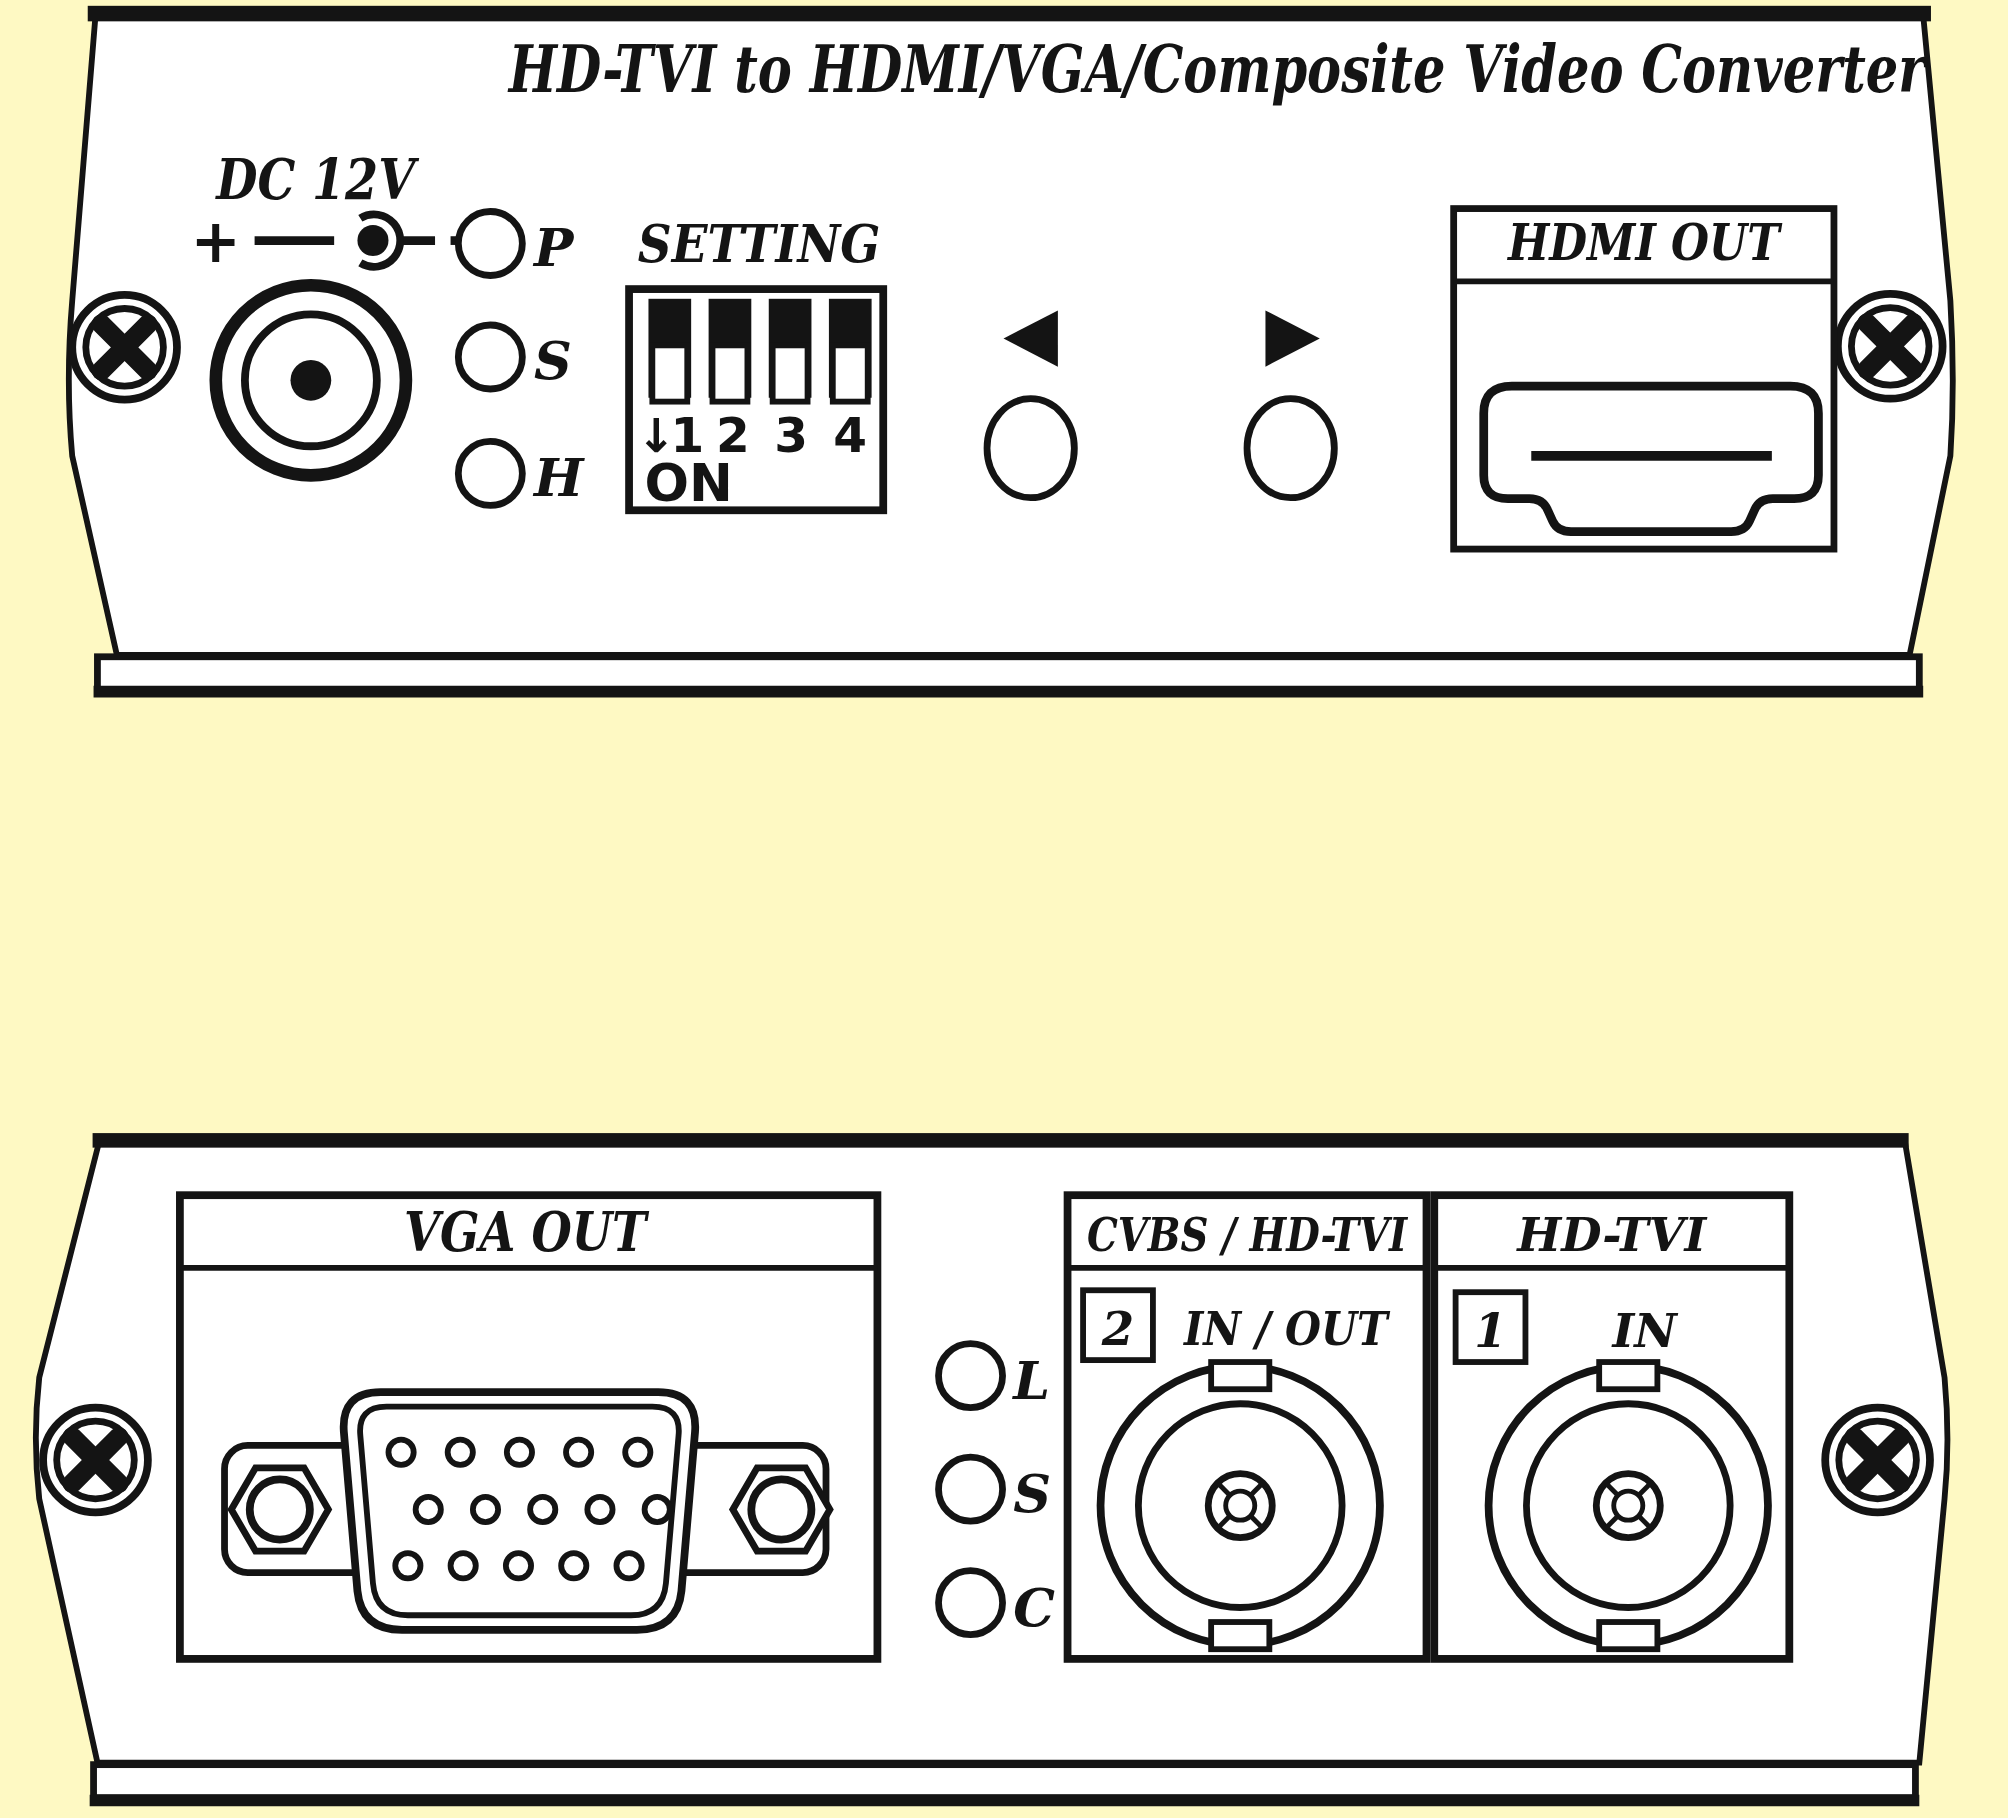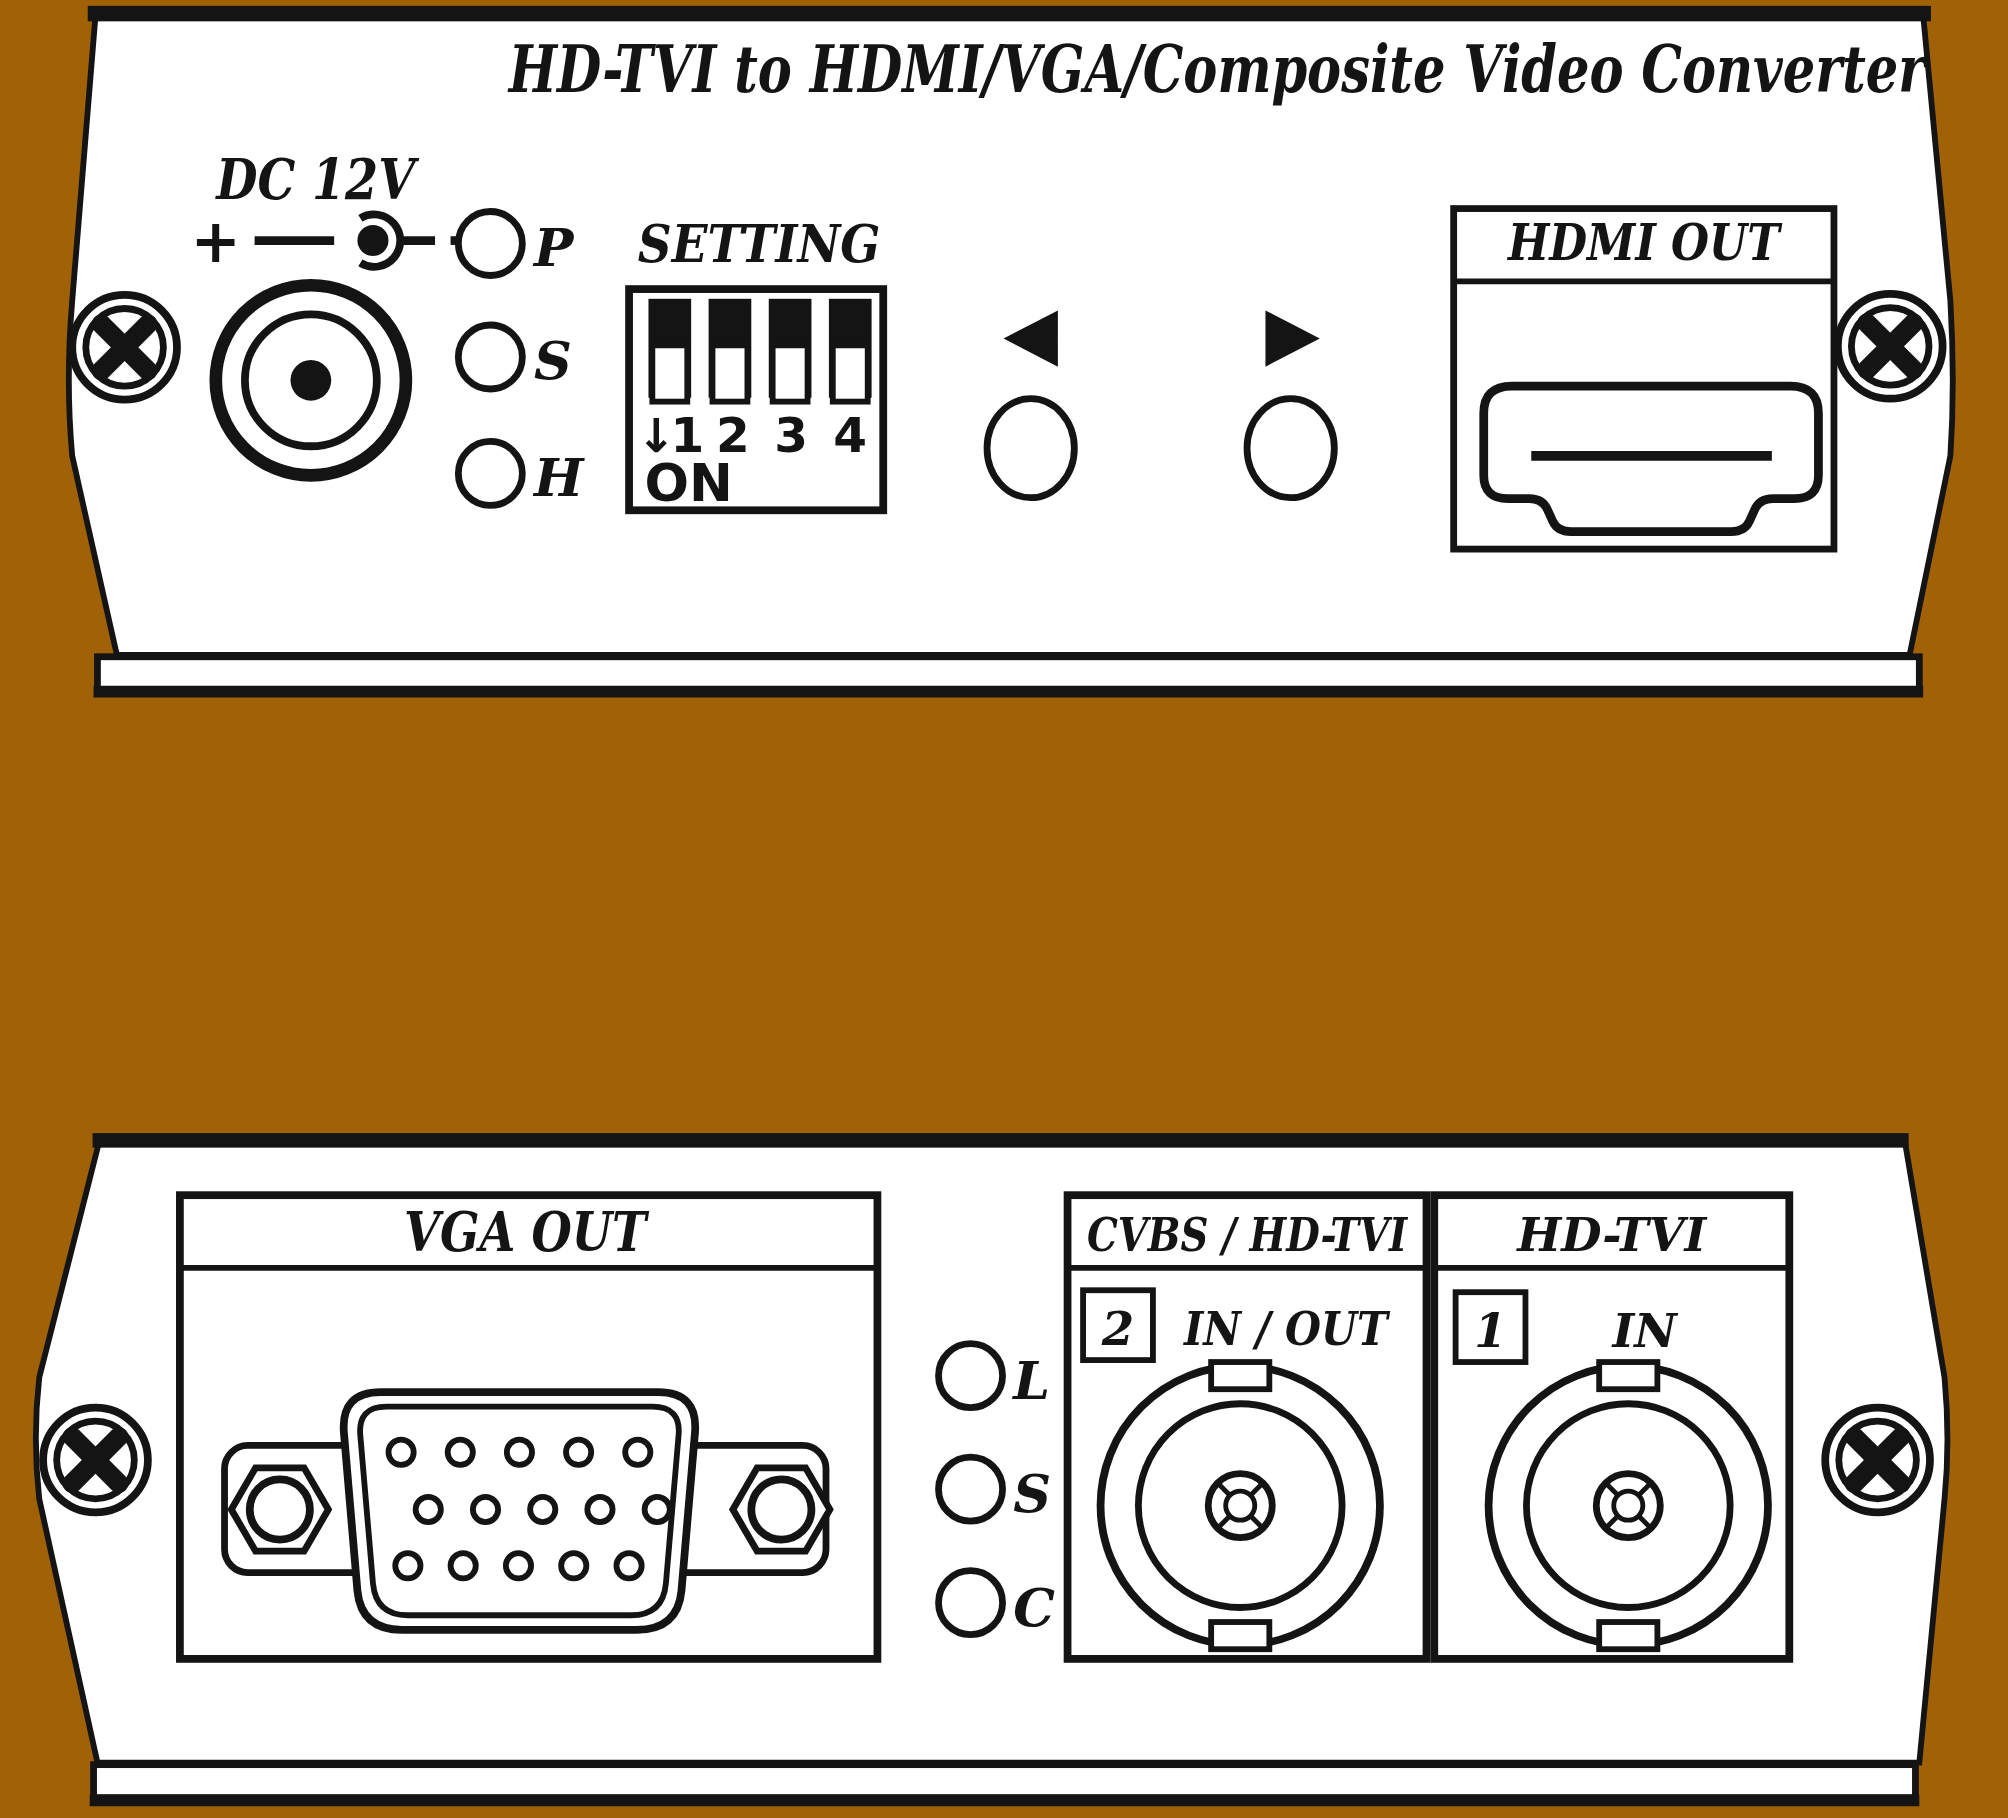--- a/index.html
+++ b/index.html
@@ -1,16 +1,16 @@
 <!DOCTYPE html>
 <html><head>
 <meta charset="utf-8">
 <style>
   html,body { margin:0; padding:0; background:#ffffff; }
-  .stage { width:2009px; height:1818px; position:relative; background:#a16207; }
+  .stage { width:2009px; height:1818px; position:relative; background:#fef9c3; }
   svg { display:block; }
   
   .o  { fill:none; stroke:#141414; }
   .wf { fill:#ffffff; stroke:#141414; }
   .ink { fill:#141414; stroke:none; }
   .w5 { stroke-width:5; } .w6 { stroke-width:6; } .w7 { stroke-width:7; }
   .w8 { stroke-width:8; } .w9 { stroke-width:9; } .w10{ stroke-width:10; }
   .w12{ stroke-width:12; } .w13{ stroke-width:13; } .w20{ stroke-width:20; }
   text { fill:#141414; }
   .ts { font-family:"DejaVu Serif","Liberation Serif",serif; font-style:italic; font-weight:bold; }

